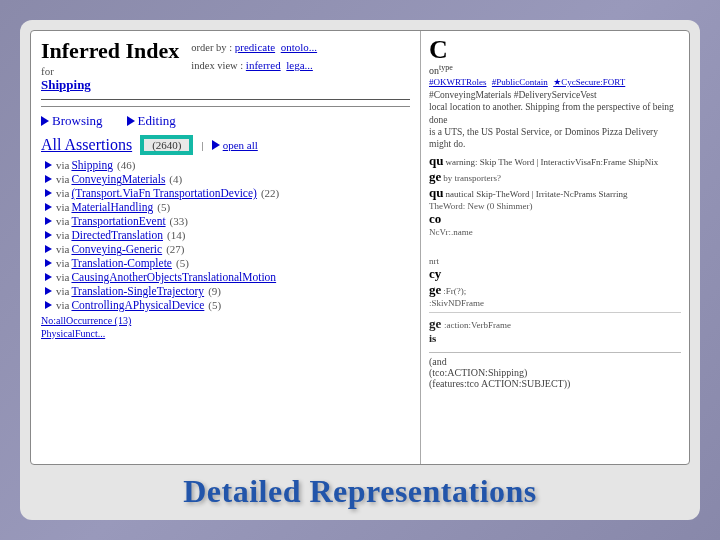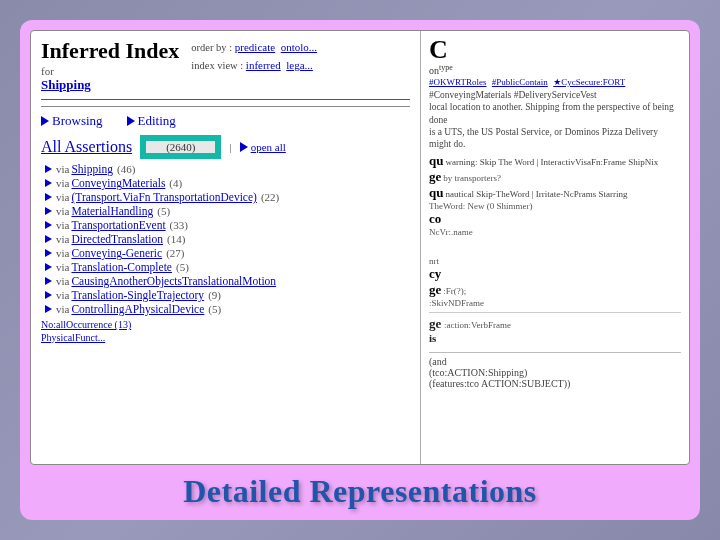--- a/index.html
+++ b/index.html
@@ -11,21 +11,21 @@
       display: flex;
       align-items: center;
       justify-content: center;
       font-family: Arial, sans-serif;
       overflow: hidden;
     }
 
     .outer-container {
       width: 680px;
       height: 500px;
-      background: #f0abfc;
+      background: #e5e5e5;
       border-radius: 12px;
       padding: 10px;
       display: flex;
       flex-direction: column;
     }
 
     .main-window {
       flex: 1;
       background: #fff;
       border: 1px solid #888;
@@ -125,23 +125,23 @@
 
     .assertions-title {
       font-size: 16px;
       color: #00c;
       text-decoration: underline;
       cursor: pointer;
     }
 
     .count-badge {
       background: #e8e8e8;
-      border: 6px solid #14b8a6;
-      font-size: 11px;
-      padding: 0 20px;
+      border: 4px solid #14b8a6;
+      font-size: 11px;
+      padding: 0 8px;
       color: #333;
     }
 
     .open-all-link {
       color: #00c;
       text-decoration: underline;
       font-size: 11px;
       cursor: pointer;
     }
 

